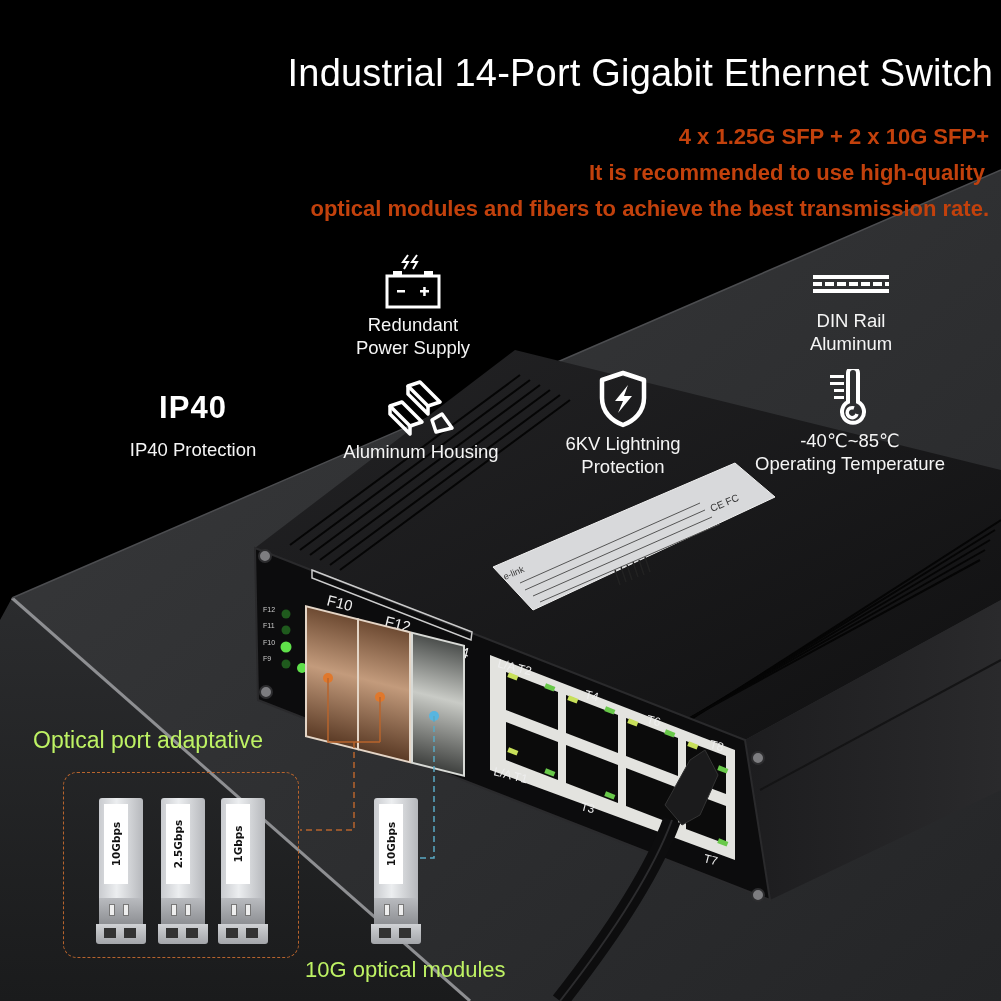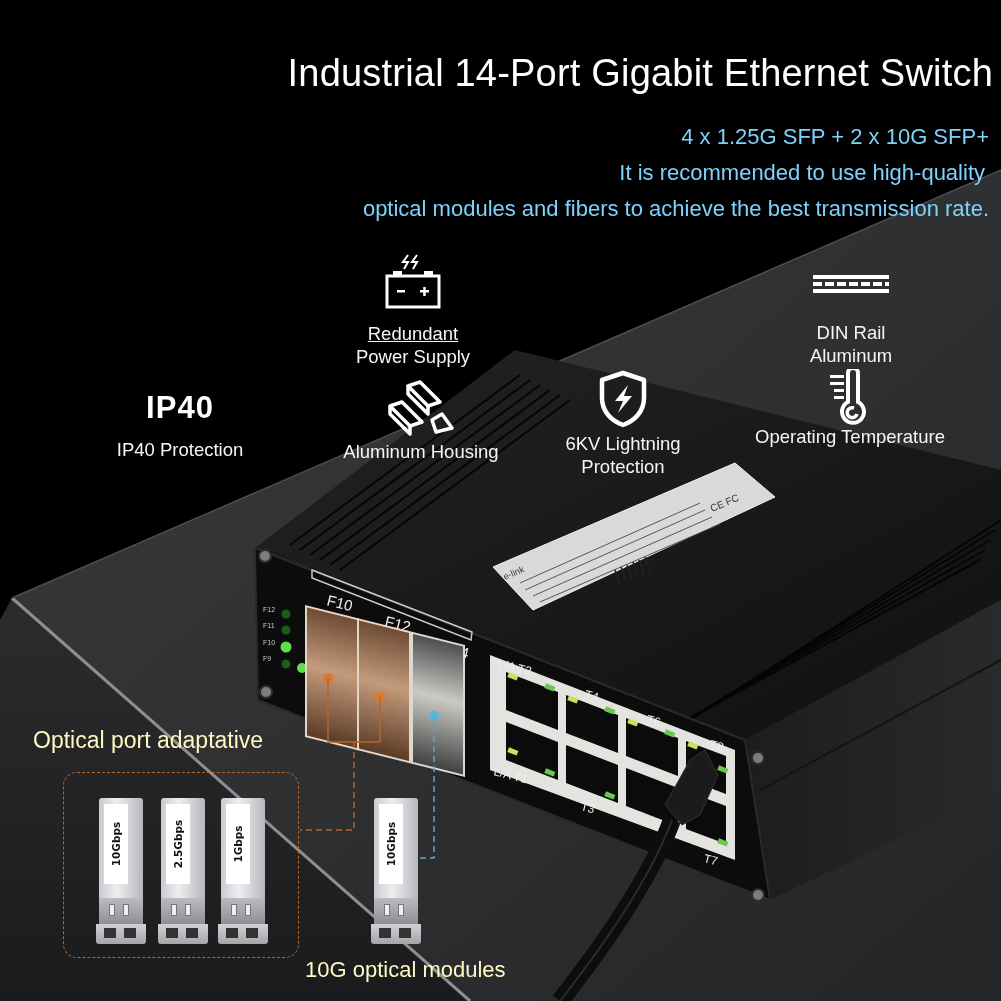--- a/index.html
+++ b/index.html
@@ -8,35 +8,35 @@
 
   .stage { position: absolute; inset: 0; overflow: hidden; background: #000; }
 
   
   .bg-wedge { position: absolute; left: 0; top: 0; width: 1001px; height: 1001px; }
 
   .title {
     position: absolute; right: 8px; top: 52px;
     font-size: 38px; font-weight: normal; letter-spacing: 0.2px; white-space: nowrap;
   }
-  .subline { position: absolute; right: 12px; font-size: 22px; white-space: nowrap; color: #7dd3fc; }
+  .subline { position: absolute; right: 12px; font-size: 22px; white-space: nowrap; color: #c2410c; font-weight: bold; }
   .sub1 { top: 124px; }
   .sub2 { top: 160px; right: 16px; }
   .sub3 { top: 196px; }
 
   .feature { position: absolute; text-align: center; }
   .feature .label { font-size: 18.5px; line-height: 23px; color: #f5f5f5; white-space: nowrap; }
   .feature svg { display: block; margin: 0 auto; }
 
   .ip40 { font-size: 31px; font-weight: bold; letter-spacing: 1px; }
 
   
   .device { position: absolute; left: 0; top: 0; width: 1001px; height: 1001px; pointer-events: none; }
 
-  .caption { position: absolute; font-size: 23px; color: #fef9c3; white-space: nowrap; }
+  .caption { position: absolute; font-size: 23px; color: #bef264; white-space: nowrap; }
 
   .sfp-module { position: absolute; width: 44px; height: 146px; }
   .sfp-module .body {
     position: absolute; left: 0; top: 0; width: 44px; height: 100px;
     background: linear-gradient(90deg,#c9cbcf,#eceef0 40%,#b6b8bc);
     border-radius: 3px 3px 0 0;
   }
   .sfp-module .tag {
     position: absolute; left: 5px; top: 6px; width: 24px; height: 80px; background: #fff;
     display: flex; align-items: center; justify-content: center;
@@ -235,44 +235,44 @@
   <div class="feature" style="left:340px; top:253px; width:146px;">
     <svg width="60" height="56" viewBox="0 0 60 56">
       <path d="M25,2 L20,9 H25 L21,16 M34,2 L29,9 H34 L30,16" stroke="#fff" stroke-width="2" fill="none"></path>
       <rect x="10" y="18" width="9" height="5" fill="#fff"></rect>
         <rect x="41" y="18" width="9" height="5" fill="#fff"></rect>
       <rect x="4" y="23" width="52" height="31" fill="none" stroke="#fff" stroke-width="3"></rect>
       <rect x="14" y="37" width="8" height="2.5" fill="#fff"></rect>
       <rect x="37" y="37" width="9" height="2.5" fill="#fff"></rect>
         <rect x="40.2" y="34" width="2.5" height="9" fill="#fff"></rect>
     </svg>
-    <div class="label" style="margin-top:13px;text-decoration:underline;">Redundant</div>
+    <div class="label" style="margin-top:4px;">Redundant</div>
     <div class="label">Power Supply</div>
   </div>
 
 
   <div class="feature" style="left:785px; top:273px; width:132px;">
     <svg width="80" height="22" viewBox="0 0 80 22">
       <rect x="2" y="2" width="76" height="4" fill="#fff"></rect>
       <rect x="2" y="16" width="76" height="4" fill="#fff"></rect>
       <g fill="#fff">
           <rect x="2" y="9" width="9" height="4"></rect>
           <rect x="14" y="9" width="9" height="4"></rect>
           <rect x="26" y="9" width="9" height="4"></rect>
           <rect x="38" y="9" width="9" height="4"></rect>
           <rect x="50" y="9" width="9" height="4"></rect>
           <rect x="62" y="9" width="9" height="4"></rect>
           <rect x="74" y="9" width="4" height="4"></rect>
         </g>
     </svg>
-    <div class="label" style="margin-top:26px;">DIN Rail</div>
+    <div class="label" style="margin-top:14px;">DIN Rail</div>
     <div class="label">Aluminum</div>
   </div>
 
-  <div class="feature" style="left:97px; top:390px; width:166px;">
+  <div class="feature" style="left:110px; top:390px; width:166px;">
     <div class="ip40">IP40</div>
     <div class="label" style="margin-top:12px;">IP40 Protection</div>
   </div>
 
   <div class="feature" style="left:326px; top:380px; width:190px;">
     <svg width="70" height="56" viewBox="0 0 70 56">
       <g fill="none" stroke="#fff" stroke-width="3.5" stroke-linejoin="round">
         <path d="M22,6 L34,2 L54,22 L42,26 Z"></path>
         <path d="M22,6 L22,14 L42,34 L42,26"></path>
         <path d="M4,26 L16,22 L36,42 L24,46 Z"></path>
@@ -296,20 +296,21 @@
     <svg width="48" height="56" viewBox="0 0 48 56">
       <g fill="#fff">
           <rect x="4" y="6" width="14" height="3"></rect>
           <rect x="4" y="13" width="14" height="3"></rect>
           <rect x="8" y="20" width="10" height="3"></rect>
           <rect x="8" y="27" width="10" height="3"></rect>
         </g>
       <path d="M22,4 a5,5 0 0 1 10,0 V33 a11,11 0 1 1 -10,0 Z" fill="none" stroke="#fff" stroke-width="4"></path>
       <path d="M31,45 a5,5 0 1 1 -3,-6" fill="none" stroke="#fff" stroke-width="3.5"></path>
     </svg>
+    <div class="label" style="margin-top:4px;">-40℃~85℃</div>
     <div class="label">Operating Temperature</div>
   </div>
 
   <div class="caption" style="left:33px; top:727px;">Optical port adaptative</div>
   <div class="dash-box"></div>
 
   <div class="sfp-module" style="left:99px; top:798px;">
     <div class="body"></div>
     <div class="tag">
         <span>10Gbps</span>

